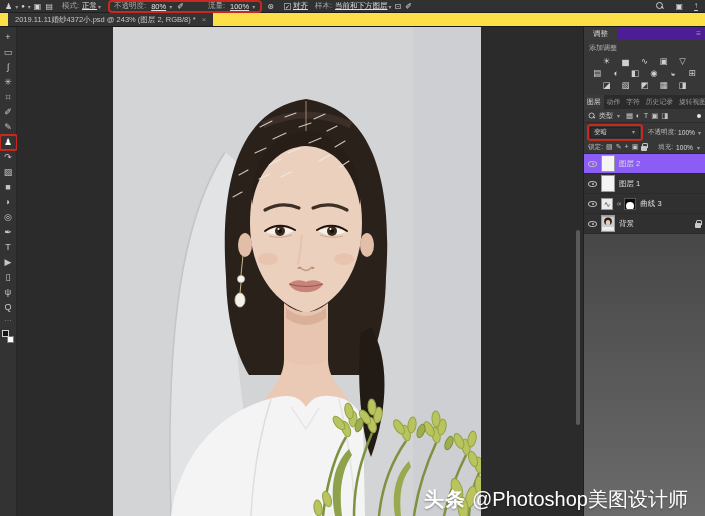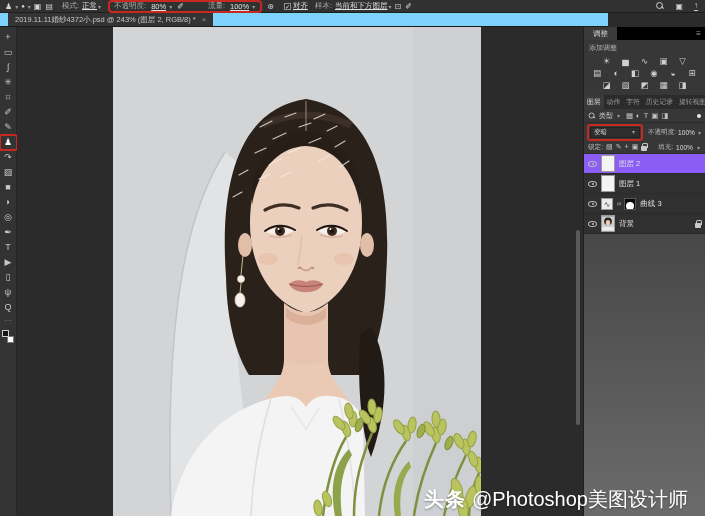--- a/index.html
+++ b/index.html
@@ -29,22 +29,22 @@
         font-size:6px; line-height:6px; color:#e8e8e8; text-align:center; margin-left:8px; }
   .ob-right { margin-left:auto; display:flex; align-items:center; gap:9px; padding-right:4px; }
   .mag { position:relative; width:8px; height:8px; }
   .mag::before { content:''; position:absolute; left:0; top:0; width:5px; height:5px;
         border:1px solid #cfcfcf; border-radius:50%; }
   .mag::after { content:''; position:absolute; left:5px; top:5px; width:3px; height:1px;
         background:#cfcfcf; transform:rotate(45deg); }
   .share-ic { font-size:8px; color:#d0d0d0; border-bottom:1px solid #d0d0d0; line-height:8px; }
   
   .tab-bar {
-    position:absolute; left:0; top:13px; width:608px; height:14px;
-    background:#7dd3fc; border-bottom:1px solid #1a1a1a; display:flex; 
+    position:absolute; left:0; top:13px; width:705px; height:14px;
+    background:#fde047; border-bottom:1px solid #1a1a1a; display:flex; 
   }
   .doc-tab {
     margin-left:8px; height:13px; background:#343434; color:#c6c6c6;
     font-size:7.5px; line-height:13px; padding:0 7px; display:flex; gap:6px; align-items:center;
   }
   .doc-tab .x { color:#8f8f8f; font-size:8px; }
   
   .toolbox {
     position:absolute; left:0; top:27px; width:17px; bottom:0;
     background:#333333; border-right:1px solid #262626;
@@ -60,21 +60,21 @@
   
   .canvas { position:absolute; left:17px; top:27px; width:566px; bottom:0; background:#2b2b2b; }
   .photo { position:absolute; left:96px; top:0; }
   .canvas-scrollbar { position:absolute; left:559px; top:203px; width:4px; height:195px;
     background:#5a5a5a; border-radius:2px; }
   
   .right-col {
     position:absolute; left:583px; top:27px; width:122px; bottom:0;
     display:flex; flex-direction:column; border-left:1px solid #1f1f1f;
   }
-  .panel-head { height:13px; background:#000000; display:flex; align-items:stretch;text-align:center; }
+  .panel-head { height:13px; background:#4c1d95; display:flex; align-items:stretch;text-align:center; }
   .panel-tab-main { background:#3a3a3a; padding:0 9px; font-size:7.5px; line-height:13px; color:#d8d8d8; }
   .panel-menu { margin-left:auto; padding:0 4px; font-size:8px; line-height:13px; color:#9f9f9f; }
   .adj-body { background:#373737; padding:2px 5px 3px; }
   .adj-add { font-size:7px; color:#b4b4b4; margin:1px 0 3px; }
   .adj-row { display:flex; justify-content:center; gap:7px; margin-bottom:2px; }
   .adj-ic { width:12px; height:10px; font-size:8.5px; line-height:10px; text-align:center; color:#cfcfcf; }
   .panel-tabs { height:14px; background:#2b2b2b; display:flex; align-items:stretch; font-size:6.8px; color:#9d9d9d; }
   .ptab { padding:0 3px; line-height:14px; white-space:nowrap; }
   .ptab.active { background:#3a3a3a; color:#dadada; }
   .filter-row { height:14px; background:#373737; display:flex; align-items:center; gap:3px;

